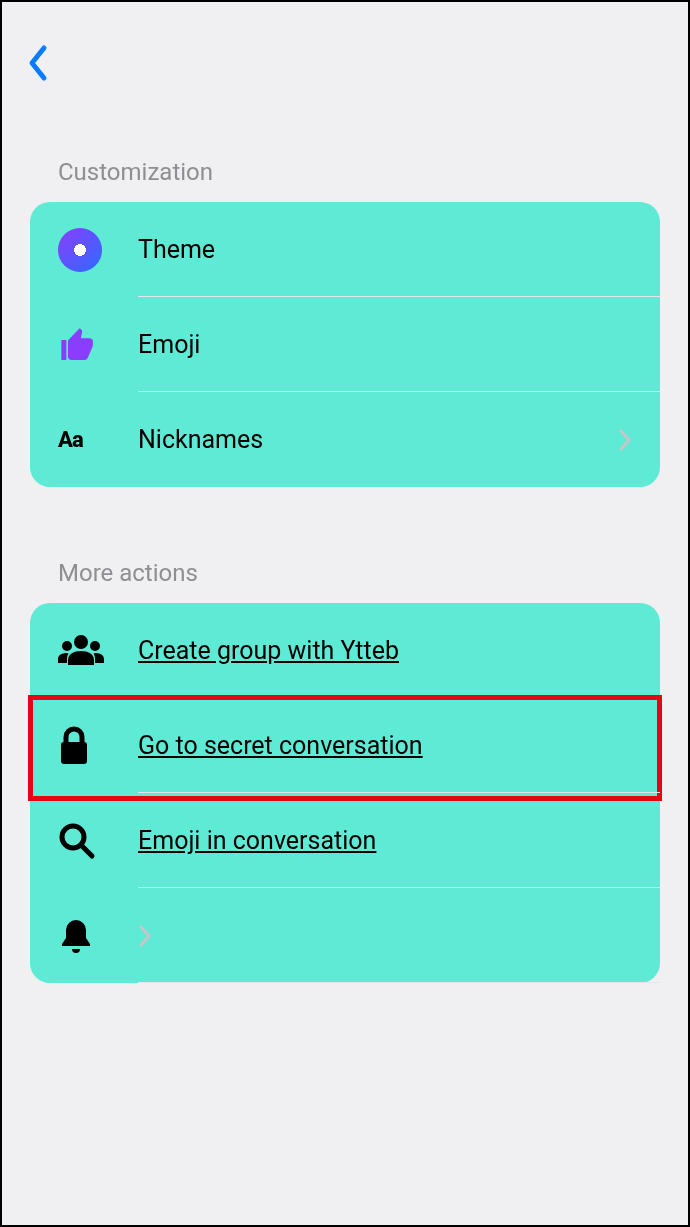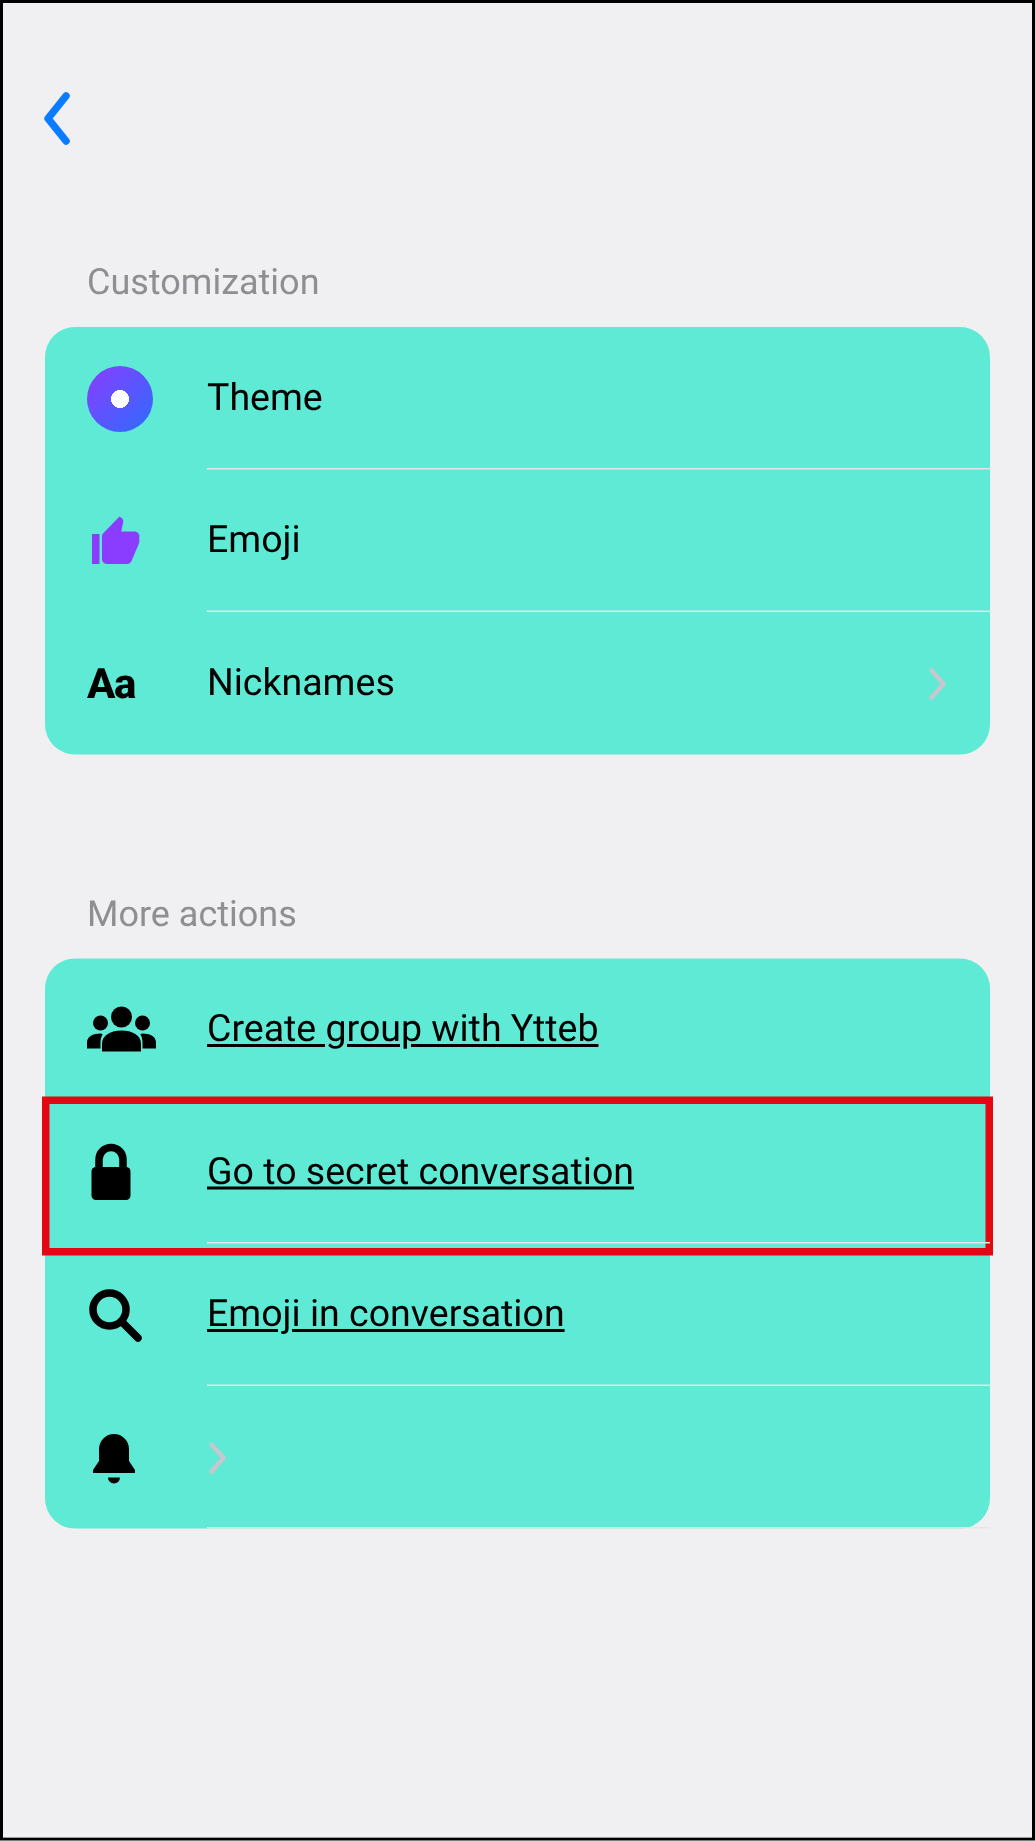--- a/index.html
+++ b/index.html
@@ -8,42 +8,42 @@
     background: #fff;
     width: 690px;
     height: 1227px;
     overflow: hidden;
     border: 2px solid #000;
   }
   .screen {
     background: #f0f0f2;
     width: 100%;
     height: 100%;
-    padding-top: 42px;
+    padding-top: 26px;
   }
   .header {
     height: 70px;
     display: flex;
     align-items: center;
     padding: 0 24px;
   }
   .back-btn {
     width: 44px;
     height: 44px;
     display: flex;
     align-items: center;
     justify-content: flex-start;
     cursor: pointer;
   }
   .section-title {
     padding: 0 56px 16px 56px;
     color: #8e8e93;
     font-size: 24px;
     font-weight: 400;
-    margin-top: 92px;
+    margin-top: 72px;
   }
   .section-title.first { margin-top: 60px; }
   .card {
     background: #5eead4;
     border-radius: 20px;
     margin: 0 28px;
     overflow: visible;
     position: relative;
   }
   .row {
@@ -76,21 +76,21 @@
   }
   .chevron {
     color: #c7c7cc;
   }
   .theme-icon {
     width: 44px; height: 44px; border-radius: 50%;
     background: radial-gradient(circle at center, #fff 0 6px, transparent 6px),
                 linear-gradient(135deg, #8b3dff 0%, #2d6cff 100%);
   }
   .aa-icon {
-    font-weight: 800; font-size: 28px; color: #000;
+    font-weight: 800; font-size: 22px; color: #000;
     letter-spacing: -1px;
   }
   .highlight-box {
     position: absolute;
     border: 5px solid #e30613;
     pointer-events: none;
     left: -2px;
     right: -2px;
     height: 106px;
   }

